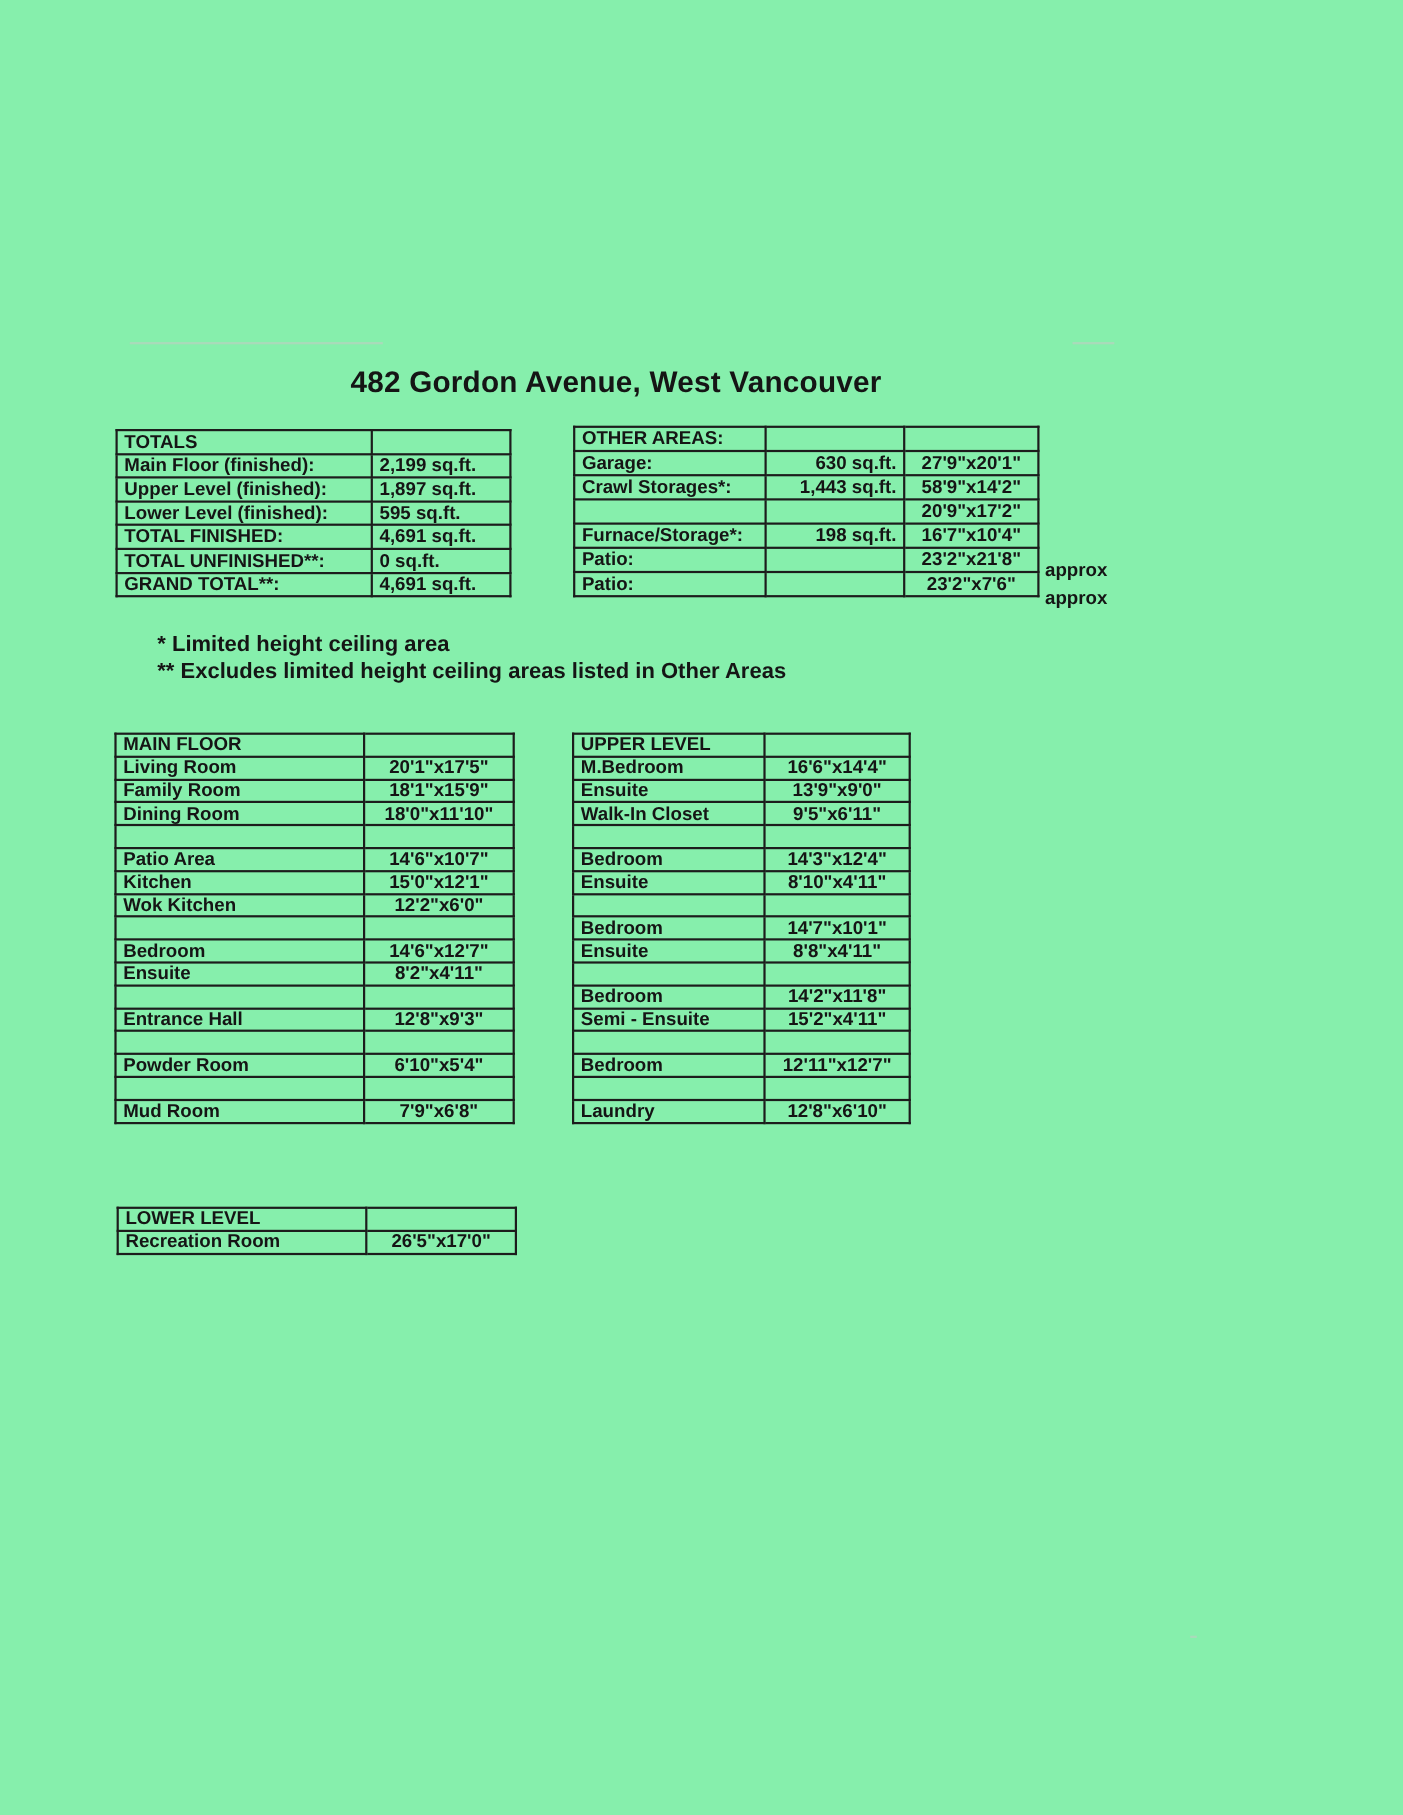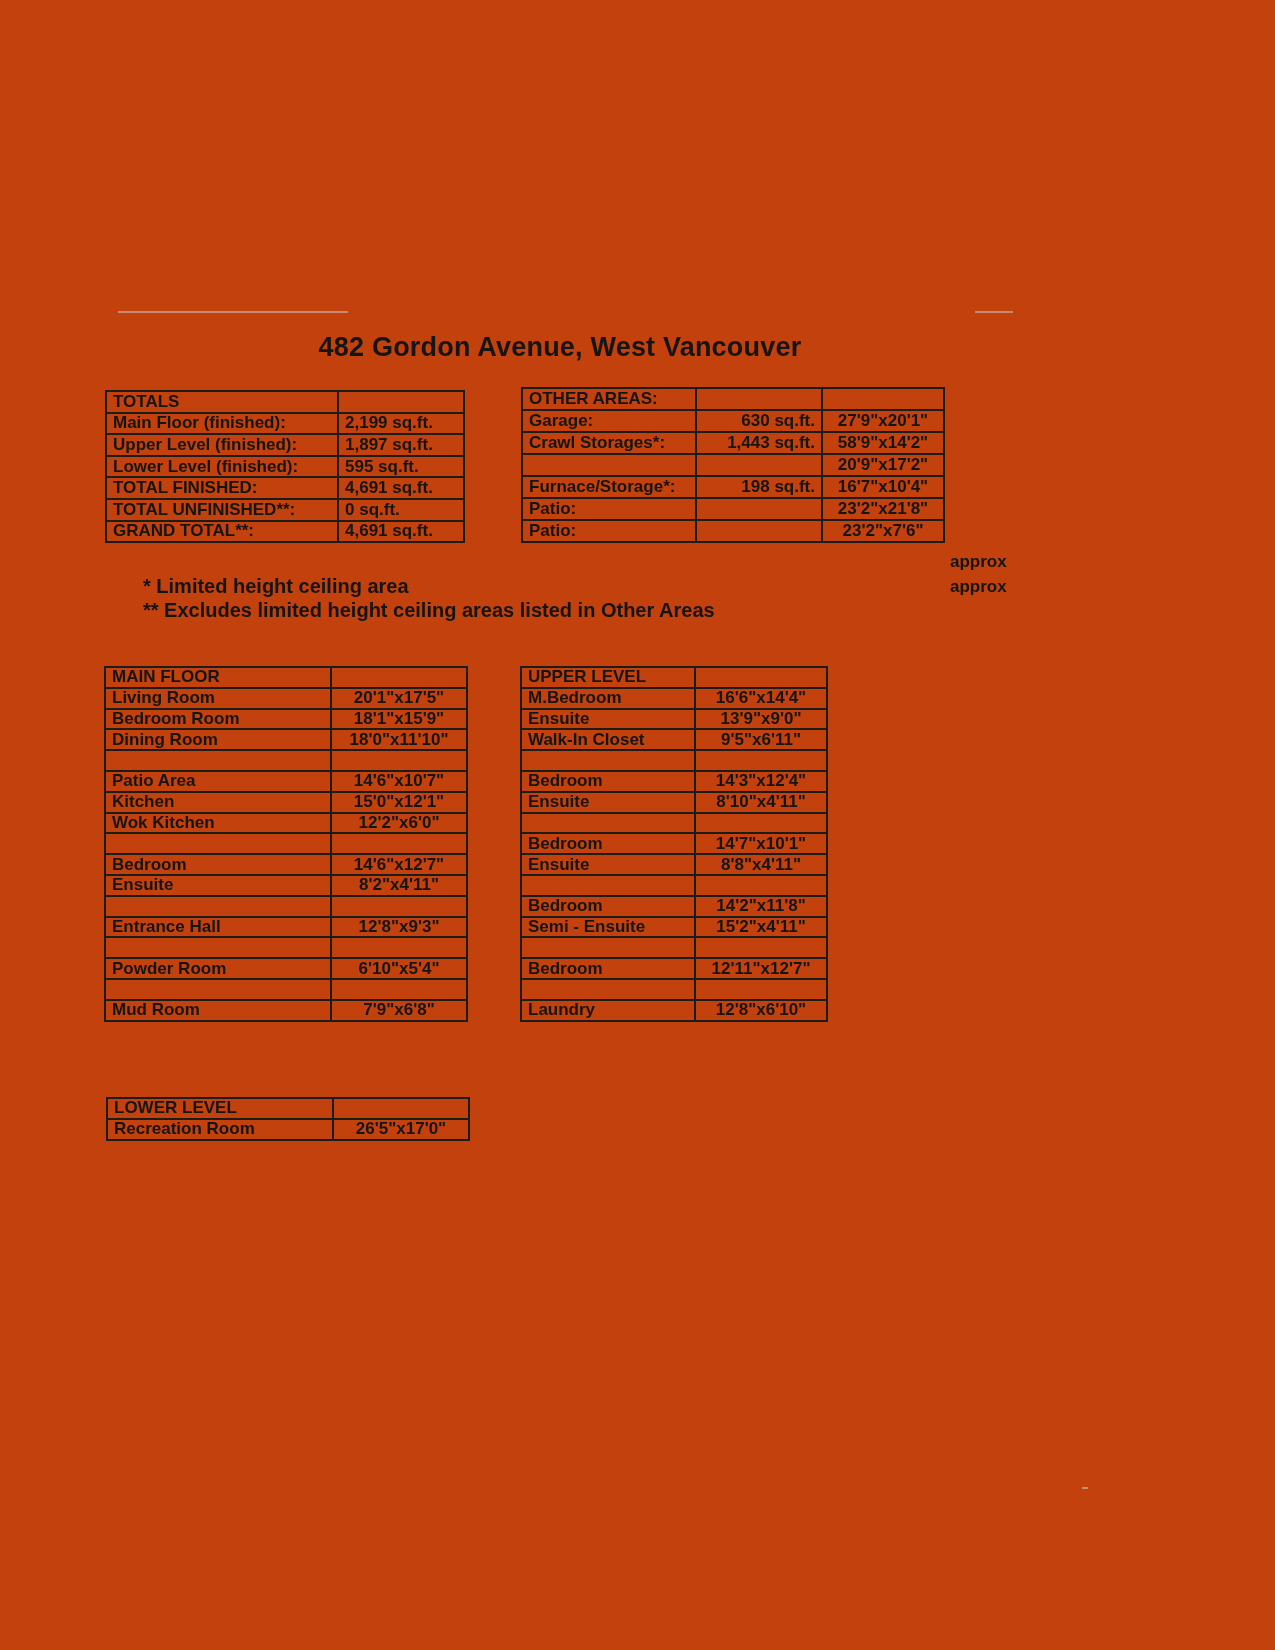--- a/index.html
+++ b/index.html
@@ -1,17 +1,17 @@
 <!DOCTYPE html>
 <html><head>
 <meta charset="utf-8">
 <style>
   html,body { margin:0; padding:0; background:#ffffff; }
   .page {
-    position:relative; width:1275px; height:1650px; background:#c2410c;
+    position:relative; width:1275px; height:1650px; background:#86efac;
     font-family:"Liberation Sans", sans-serif; font-weight:700; color:#151515;
     overflow:hidden;
   }
   .page-title {
     position:absolute; left:105px; top:332px; width:910px;
     text-align:center; font-size:27px; letter-spacing:0.2px; margin:0;
   }
   table { position:absolute; border-collapse:collapse; table-layout:fixed; }
   td {
     border:2px solid #1c1c1c; padding:0 6px; font-size:17px; line-height:1.05;
@@ -35,21 +35,21 @@
   .tbl-main  { left:104px; top:666px; }
   .tbl-upper { left:520px; top:666px; }
   .tbl-upper .c-lbl { width:160px; }
   .tbl-upper .c-dim { width:118px; text-align:center; }
   .tbl-lower { left:106px; top:1097px; }
 
   .footnote { position:absolute; left:107px; font-size:20px;margin-left:36px; }
   .footnote-1 { top:575px; }
   .footnote-2 { top:599px; }
 
-  .approx-note { position:absolute; font-size:17px;margin-top:43px; }
+  .approx-note { position:absolute; font-size:17px; }
   .approx-1 { left:950px; top:509px; }
   .approx-2 { left:950px; top:534px; }
 
   .scan-artifact { position:absolute; background:#c9c9c6; opacity:.55; }
   .artifact-a { left:118px; top:311px; width:230px; height:2px; }
   .artifact-b { left:975px; top:311px; width:38px; height:2px; }
   .artifact-c { left:1082px; top:1487px; width:6px; height:2px; }
 </style>
 </head>
 <body>
@@ -145,21 +145,21 @@
     <tbody>
         <tr>
       <td class="c-lbl">MAIN FLOOR</td>
       <td class="c-dim"></td>
     </tr>
     <tr>
       <td class="c-lbl">Living Room</td>
       <td class="c-dim">20'1"x17'5"</td>
     </tr>
     <tr>
-      <td class="c-lbl">Bedroom Room</td>
+      <td class="c-lbl">Family Room</td>
       <td class="c-dim">18'1"x15'9"</td>
     </tr>
     <tr>
       <td class="c-lbl">Dining Room</td>
       <td class="c-dim">18'0"x11'10"</td>
     </tr>
     <tr>
       <td class="c-lbl"></td>
       <td class="c-dim"></td>
     </tr>

